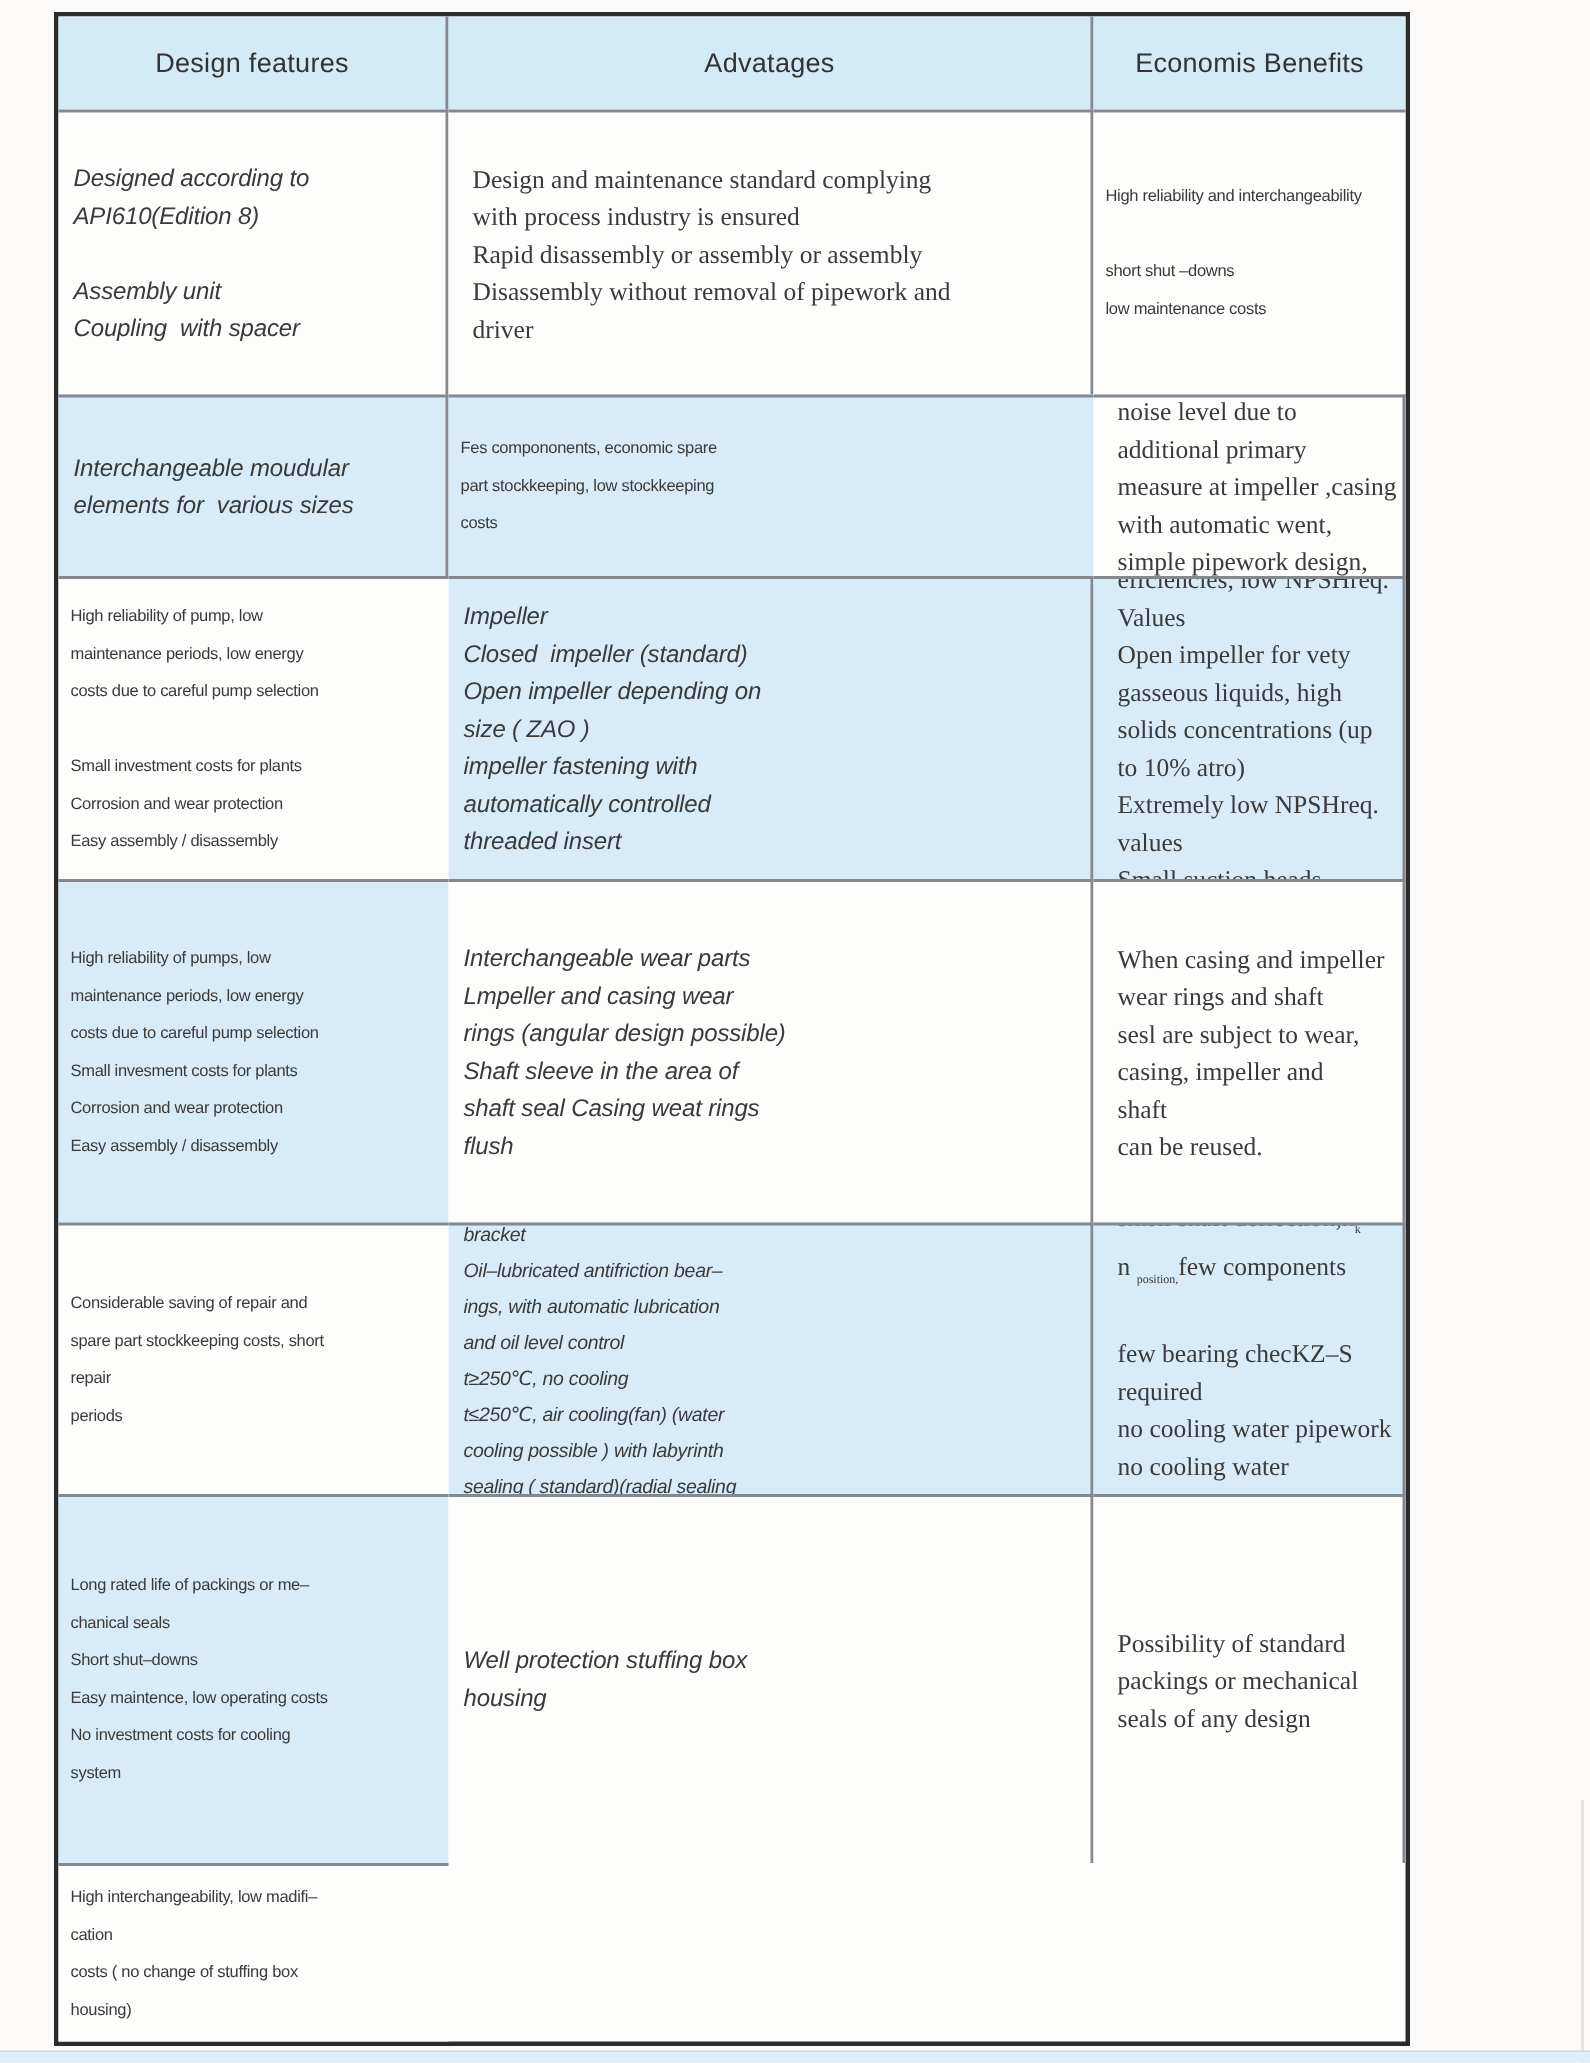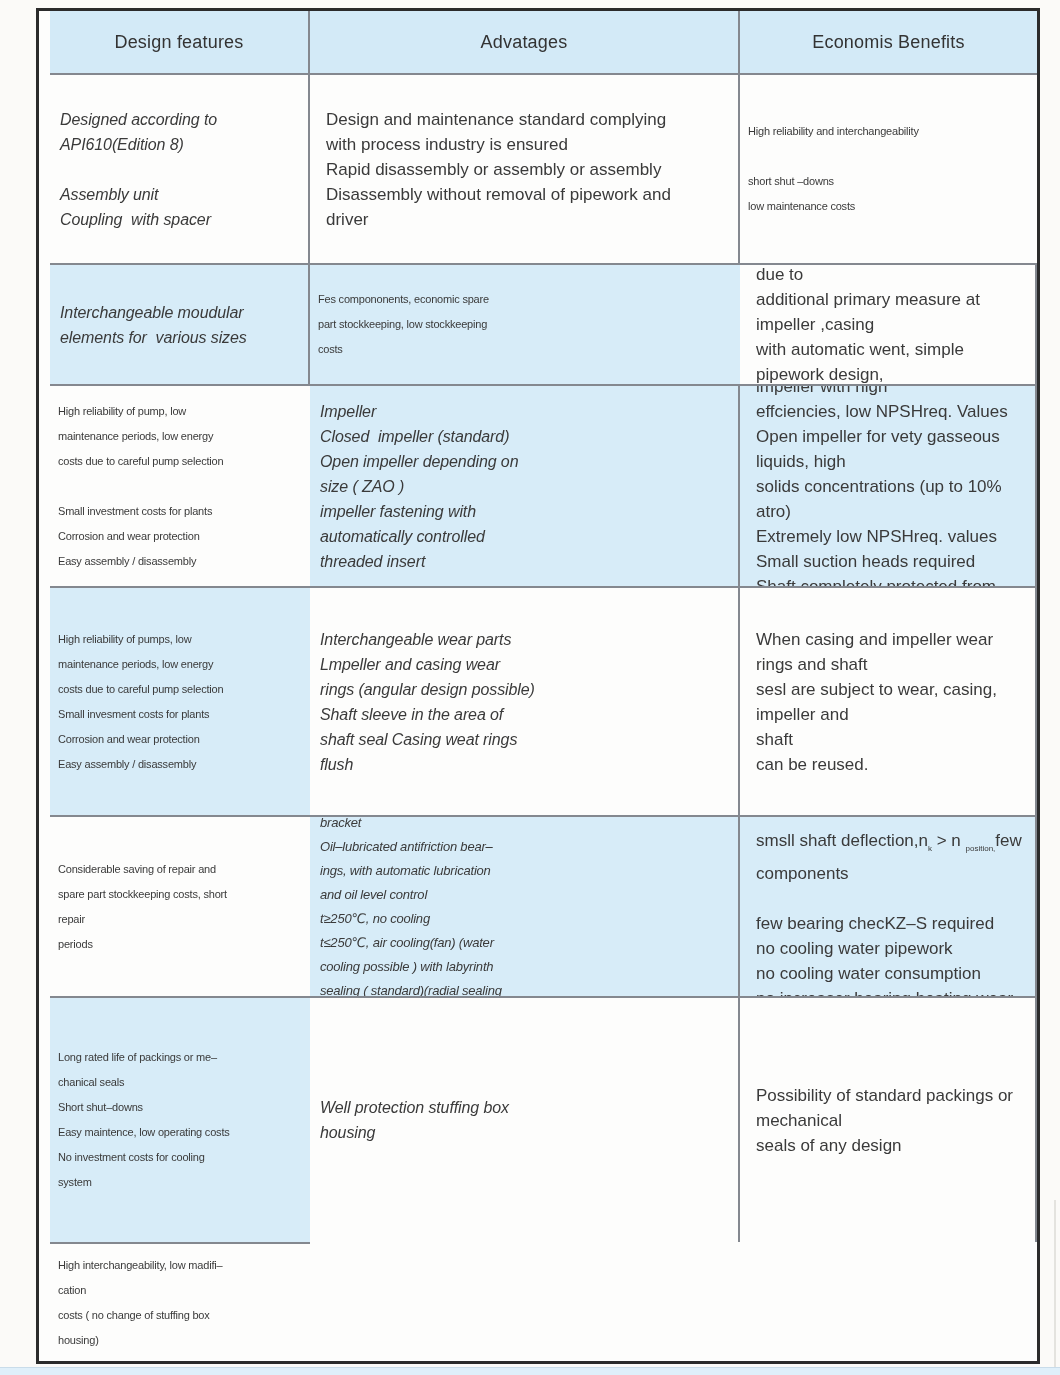--- a/index.html
+++ b/index.html
@@ -13,45 +13,44 @@
     --bottom-strip:#dfeffa;
   }
   html,body{margin:0;padding:0;}
   body{
     width:1060px;height:1375px;position:relative;overflow:hidden;
     background:var(--page-bg);
     font-family:"Liberation Sans","DejaVu Sans",sans-serif;
     color:var(--text-color);
   }
   .table{
-    position:absolute;left:36px;top:8px;width:1004px;height:1356px;
+    position:absolute;left:36px;top:8px;width:904px;height:1356px;
     box-sizing:border-box;
     border:3px solid var(--border-dark);
     display:grid;
     grid-template-columns:260px 430px 1fr;
     grid-template-rows:62px 190px 121px 202px 229px 181px 246px 1fr;
     background:var(--row-white);
-    padding-left:11px;
   }
   .cell{
     box-sizing:border-box;
     border-right:2px solid var(--grid-gray);
     border-top:2px solid var(--grid-gray);
     display:flex;align-items:center;
     overflow:hidden;
   }
   .cell.c3{border-right:none;}
   .cell.hrow{border-top:none;background:var(--header-blue);justify-content:center;text-align:center;}
   .cell.blue{background:var(--row-blue);}
   .cell.white{background:var(--row-white);}
   .hdr-text{font-size:18px;letter-spacing:.2px;color:#333;}
   .cell-text{white-space:pre-line;width:100%;}
   .c1 .cell-text{font-size:16px;line-height:25px;letter-spacing:-0.1px;padding:2px 2px 2px 10px;font-style:italic;}
   .c1.tight .cell-text{font-size:13px;line-height:24px;letter-spacing:-0.2px;border-radius:18px;}
-  .c2 .cell-text{font-size:17px;line-height:25px;padding:2px 4px 2px 16px;}
+  .c2 .cell-text{font-size:17px;line-height:25px;padding:2px 4px 2px 16px;font-family:Liberation Serif, serif;}
   .c3 .cell-text{font-size:11px;line-height:25px;letter-spacing:-0.2px;padding:2px 2px 2px 8px;}
   .sub{font-size:8px;letter-spacing:0;vertical-align:-5px;}
   .bottom-strip{
     position:absolute;left:0;bottom:0;width:100%;height:7px;
     background:var(--bottom-strip);border-top:1px solid #c9dcea;
   }
   .page-edge{
     position:absolute;right:4px;top:1200px;bottom:0;width:2px;background:#e4e3df;
   }
 </style>

